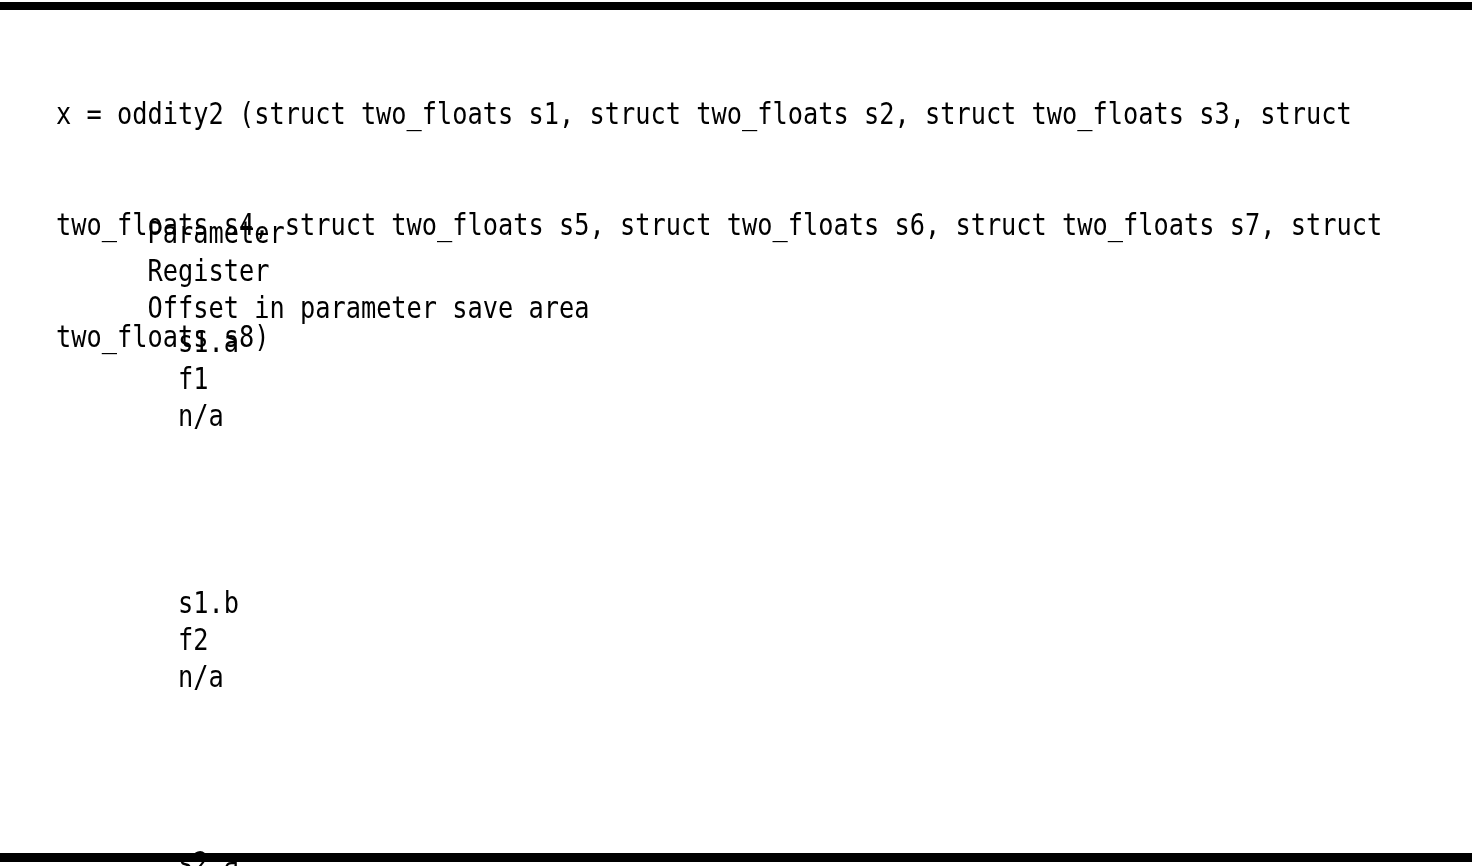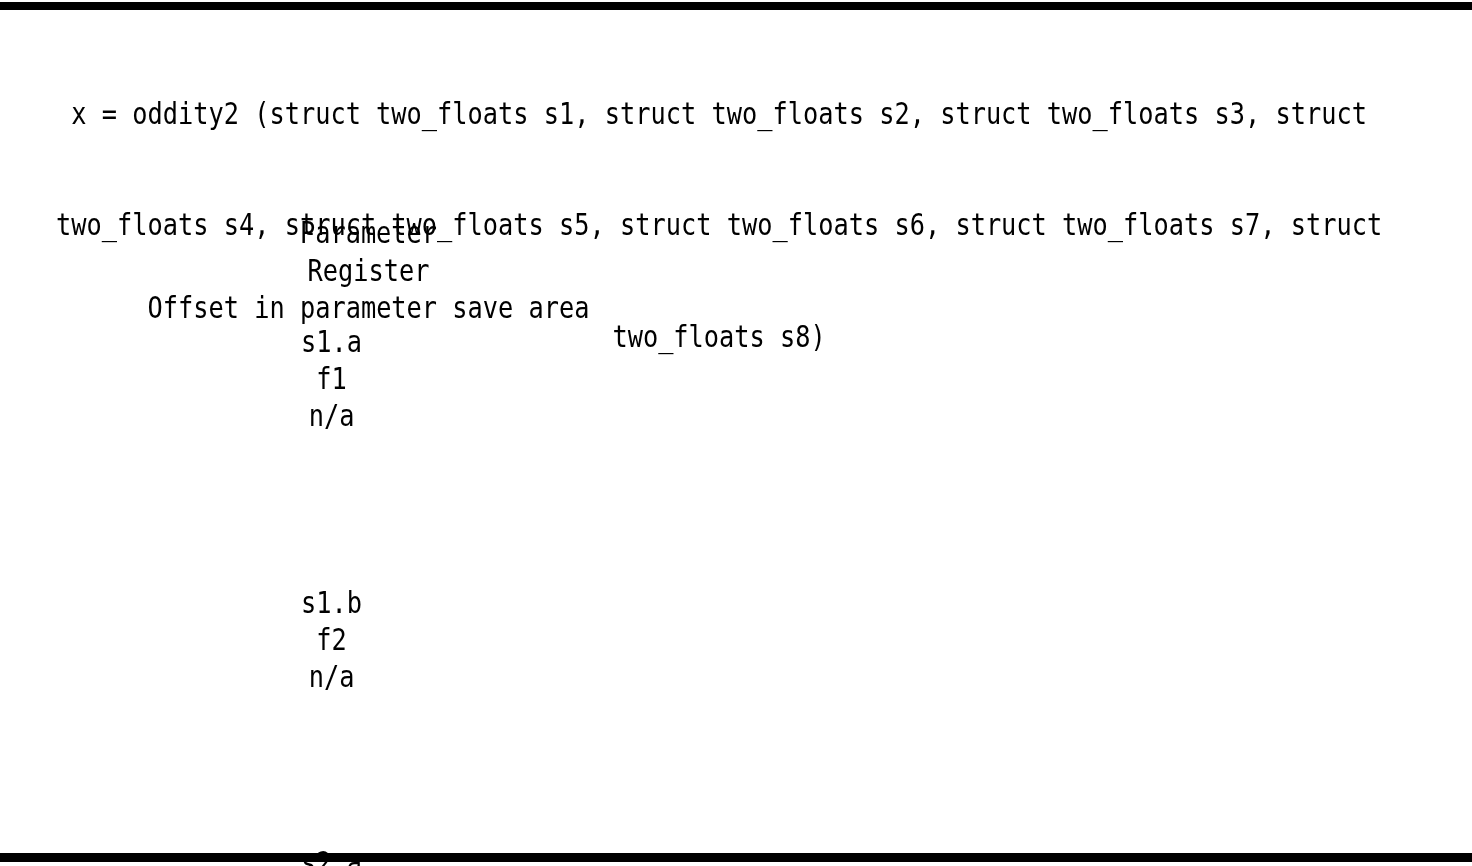--- a/index.html
+++ b/index.html
@@ -2,21 +2,21 @@
 <html style="--background: #ffffff; --rule: #000000; --text: #000000;"><head>
 <meta charset="utf-8">
 <style>
   html, body {
     margin: 0; padding: 0;
     width: 1472px; height: 866px;
     background: var(--background, #ffffff);
     overflow: hidden;
     font-family: "DejaVu Sans Mono", "Liberation Mono", monospace;
   }
-  .page { position: relative; width: 1472px; height: 866px; text-align: center; }
+  .page { position: relative; width: 1472px; height: 866px; }
 
   .rule {
     position: absolute; left: 0; width: 1472px;
     background: var(--rule, #000000);
   }
   .rule-top    { top: 2px;   height: 8px; }
   .rule-bottom { top: 853px; height: 9px; }
 
   
   .textwrap {

